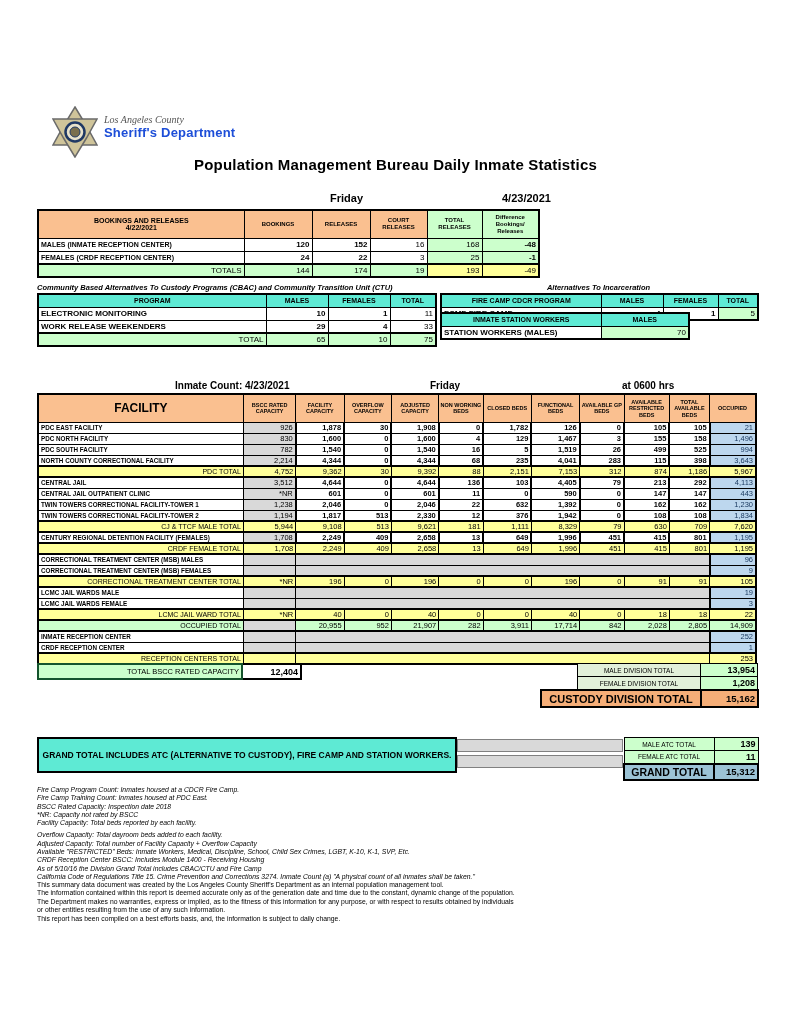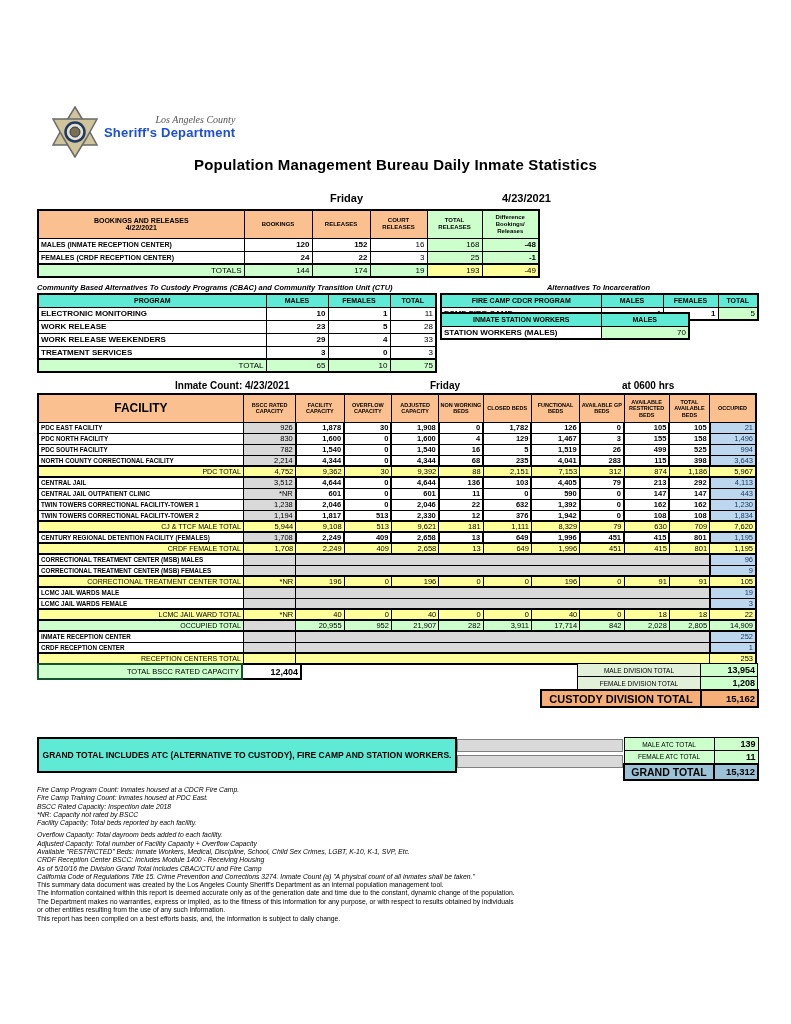--- a/index.html
+++ b/index.html
@@ -3,21 +3,21 @@
 <meta charset="utf-8">
 <style>
   * { margin:0; padding:0; box-sizing:border-box; }
   html,body { background:#e8e8e8; }
   .page {
     position:relative; width:791px; height:1024px; margin:0 auto;
     background:#ffffff; font-family:"Liberation Sans", sans-serif; color:#000;
     overflow:hidden;
   }
   
-  .logo-wrap { position:absolute; left:52px; top:106px; display:flex; align-items:flex-start;text-align:right; }
+  .logo-wrap { position:absolute; left:52px; top:106px; display:flex; align-items:flex-start; }
   .logo-star { width:46px; height:52px; }
   .logo-text { margin-left:6px; margin-top:8px; }
   .logo-county { font-family:"Liberation Serif", serif; font-style:italic; font-size:10px; color:#555; }
   .logo-dept  { font-size:13px; font-weight:bold; color:#1d4ed8; letter-spacing:.2px; }
   .doc-title { position:absolute; left:0; right:0; top:156px; text-align:center;
                font-size:15px; font-weight:bold; letter-spacing:.2px; }
   .day-label  { position:absolute; left:330px; top:192px; font-size:11px; font-weight:bold; }
   .date-label { position:absolute; left:502px; top:192px; font-size:11px; font-weight:bold; }
 
   
@@ -199,36 +199,24 @@
       </tr>
     </thead>
     <tbody>
         <tr>
           <td class="lab">ELECTRONIC MONITORING</td>
           <td class="num bold">10</td>
           <td class="num bold">1</td>
           <td class="num">11</td>
         </tr>
         <tr>
-          <td class="lab">WORK RELEASE</td>
-          <td class="num bold">23</td>
-          <td class="num bold">5</td>
-          <td class="num">28</td>
-        </tr>
-        <tr>
           <td class="lab">WORK RELEASE WEEKENDERS</td>
           <td class="num bold">29</td>
           <td class="num bold">4</td>
           <td class="num">33</td>
-        </tr>
-        <tr>
-          <td class="lab">TREATMENT SERVICES</td>
-          <td class="num bold">3</td>
-          <td class="num bold">0</td>
-          <td class="num">3</td>
         </tr>
         <tr class="totrow">
           <td class="green num">TOTAL</td>
           <td class="num green">65</td>
           <td class="num green">10</td>
           <td class="num green">75</td>
         </tr>
       </tbody>
   </table>
 

